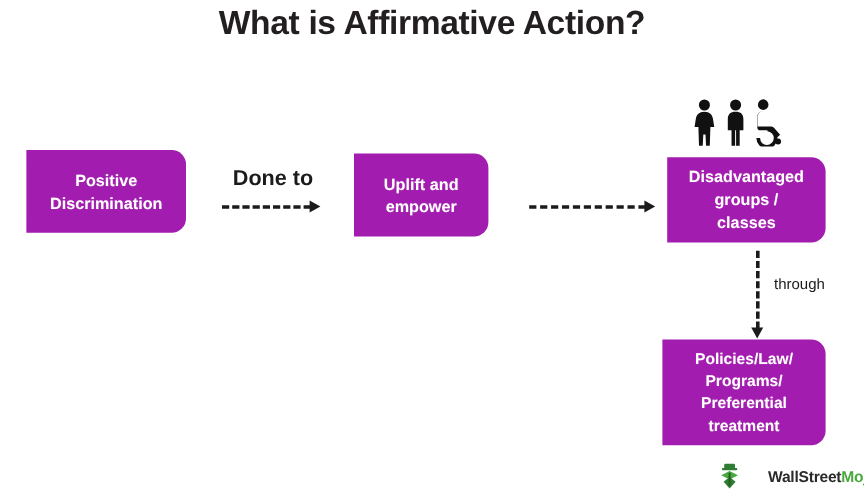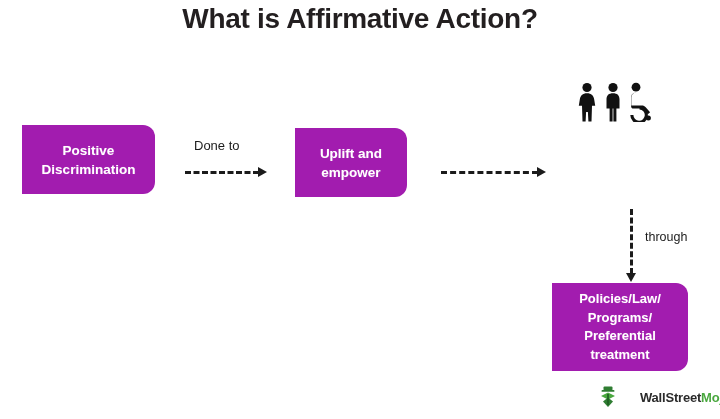--- a/index.html
+++ b/index.html
@@ -111,22 +111,22 @@
     width: 0; height: 0;
     border-left: 5.5px solid transparent;
     border-right: 5.5px solid transparent;
     border-top: 9px solid #1b1b1b;
     margin-top: -1px;
   }
 
   
   .edge-label {
     position: absolute;
-    font-size: 13px;
-    font-weight: normal;
+    font-size: 18px;
+    font-weight: bold;
     color: #1b1b1b;
     white-space: nowrap;
   }
   #label-done-to { left: 194px; top: 138px; }
   #label-through { left: 645px; top: 230px; font-weight: normal; font-size: 12.5px; }
 
   
   #people-icons {
     position: absolute;
     left: 576px;
@@ -199,20 +199,25 @@
 
       <g fill="#111111">
         <circle cx="60" cy="5.2" r="4.4"></circle>
         <path d="M60.6 10.4c-3.3 0-5.2 2-5.2 5v8.1h10.6c1.4 0 2.6.5 3.7 1.7l4.4 5.1-2.3 2-4.2-4.9c-.5-.6-1-.8-1.7-.8H57.4c-1.4 0-2.3-1-2.3-2.4V15.4c0-3 1.9-5 5.5-5z"></path>
         <path d="M63.5 24.3a8.8 8.8 0 1 1-9.2 8.8h3.1a5.7 5.7 0 1 0 6.1-5.7z"></path>
         <circle cx="72.4" cy="36" r="2.5"></circle>
       </g>
     </svg>
   </div>
 
+  <div class="box" id="box-disadvantaged-groups">
+    <span class="box-inner">Disadvantaged
+groups /
+classes</span>
+  </div>
 
   <div id="arrow-through">
     <span class="shaft-v"></span>
     <span class="head-v"></span>
   </div>
 
   <div class="edge-label" id="label-through">through</div>
 
   <div class="box" id="box-policies-law">
     <span class="box-inner">Policies/Law/

